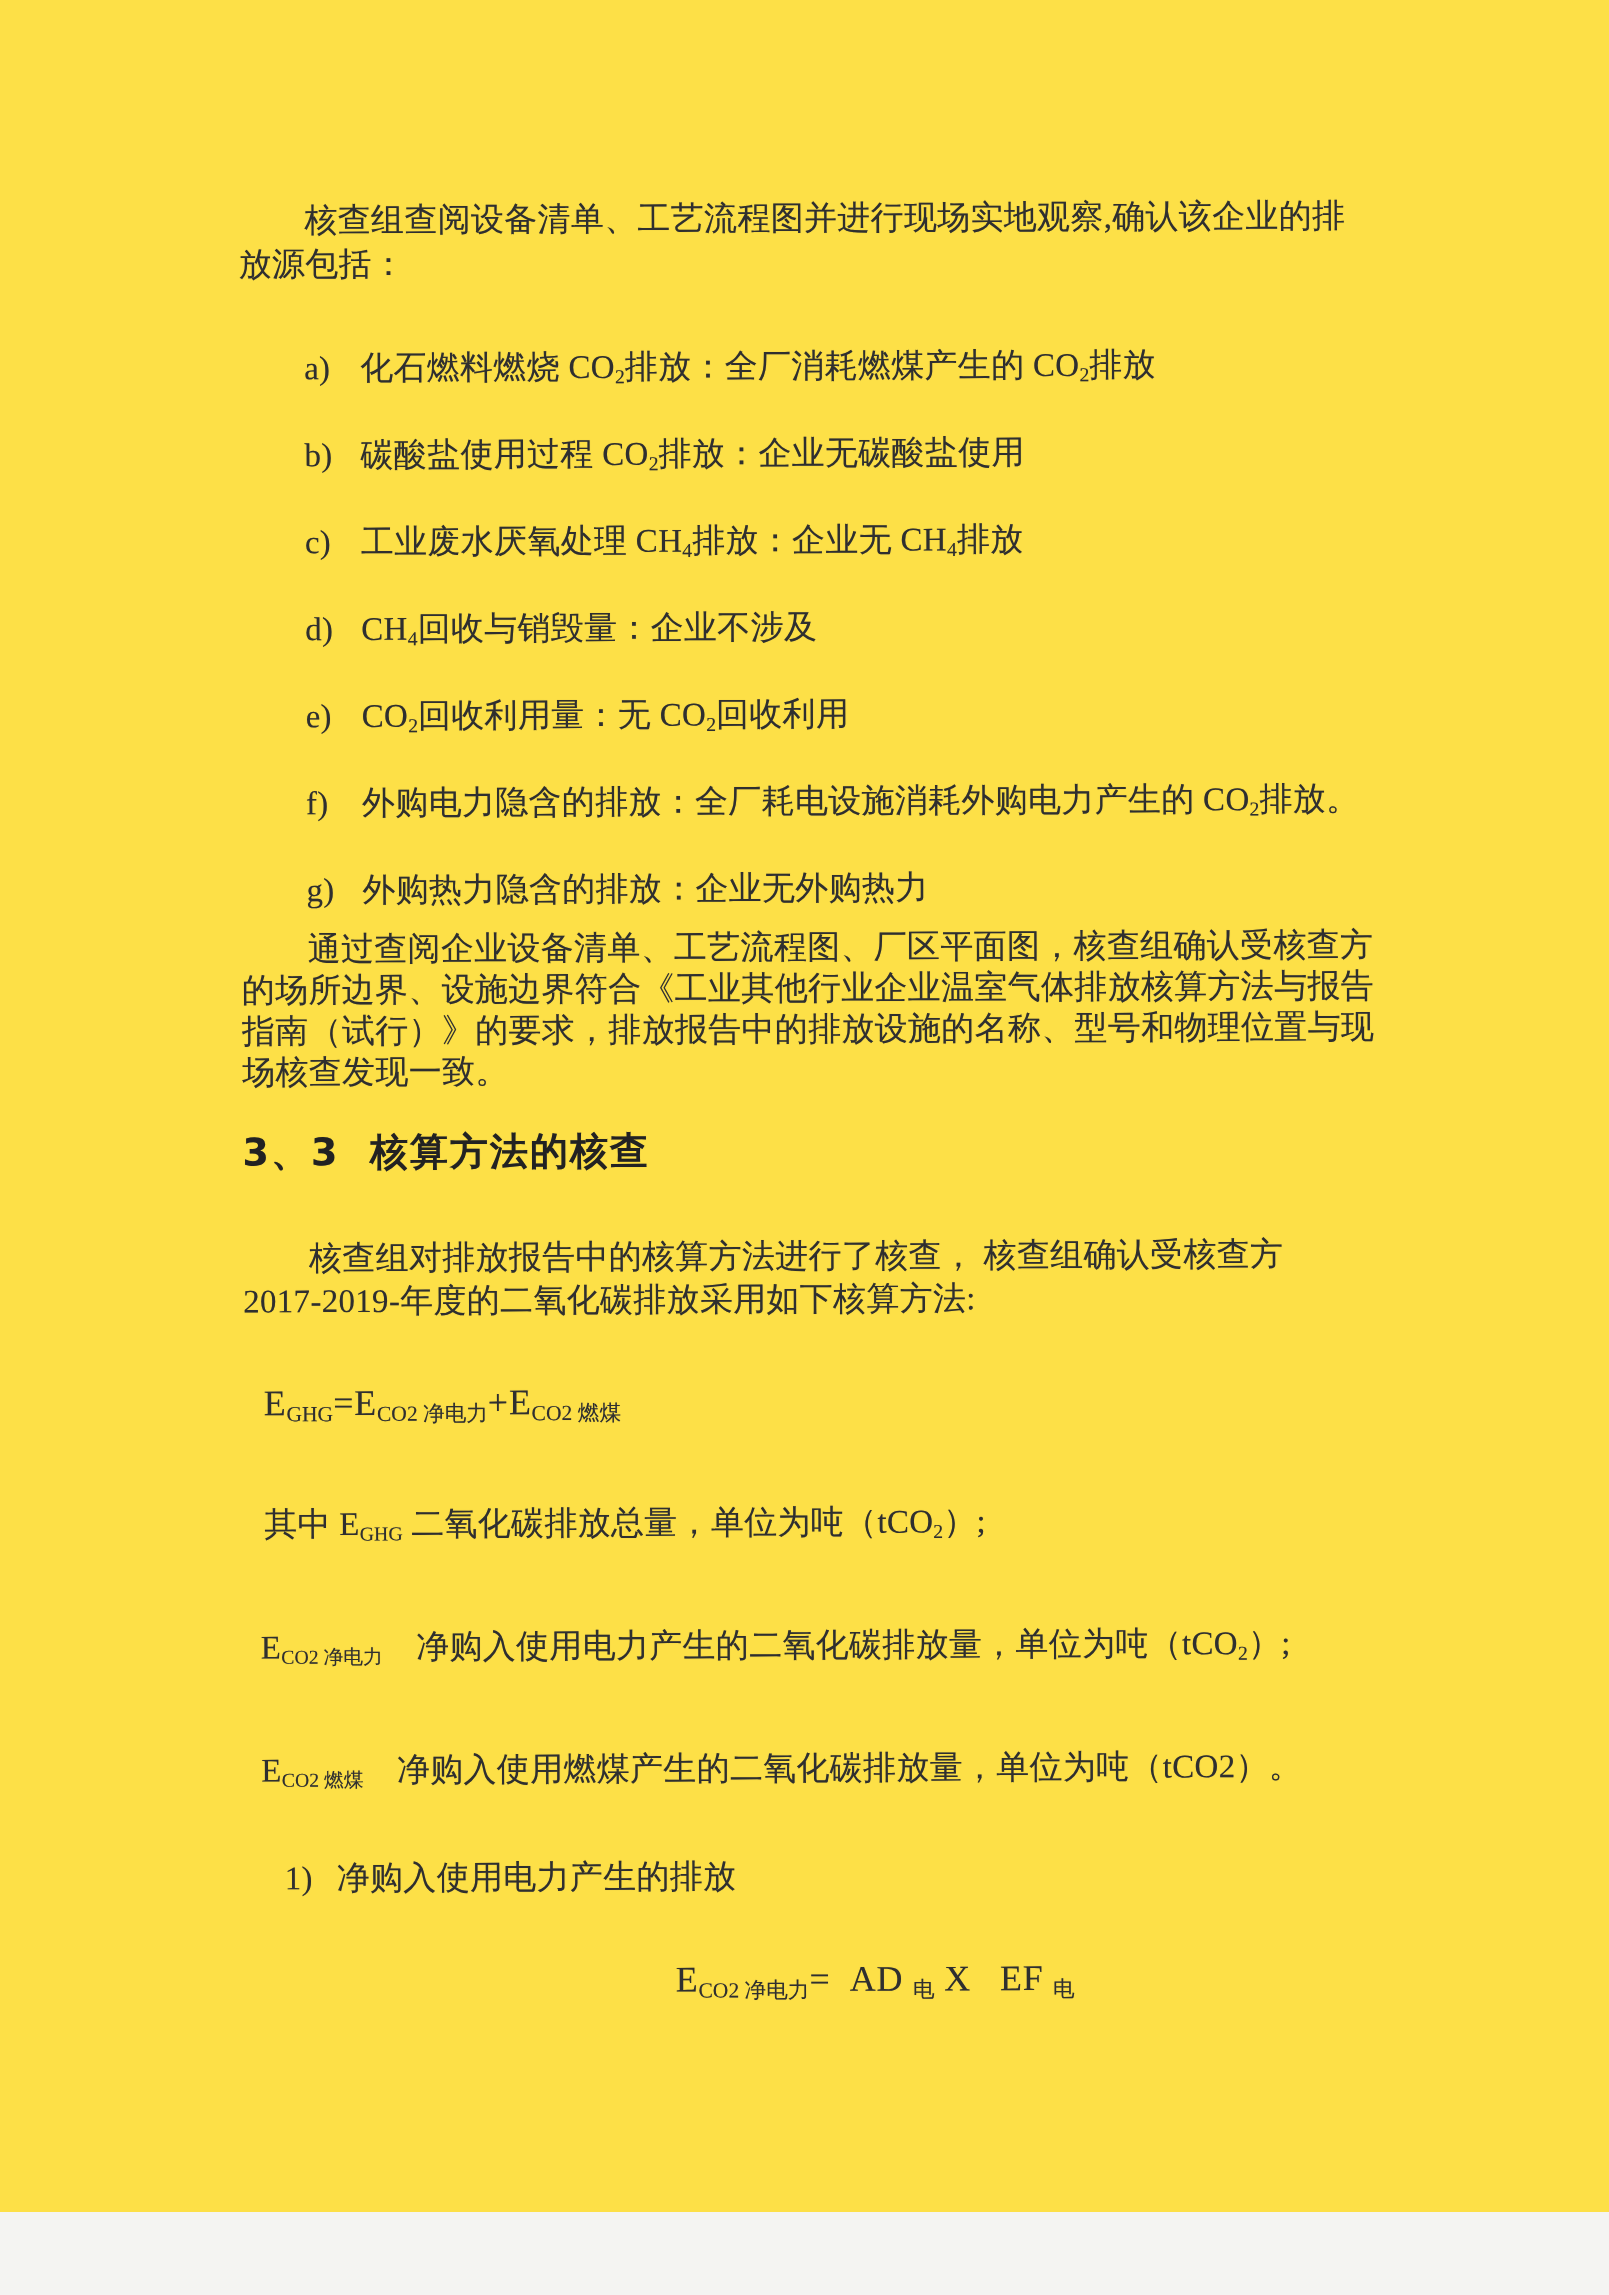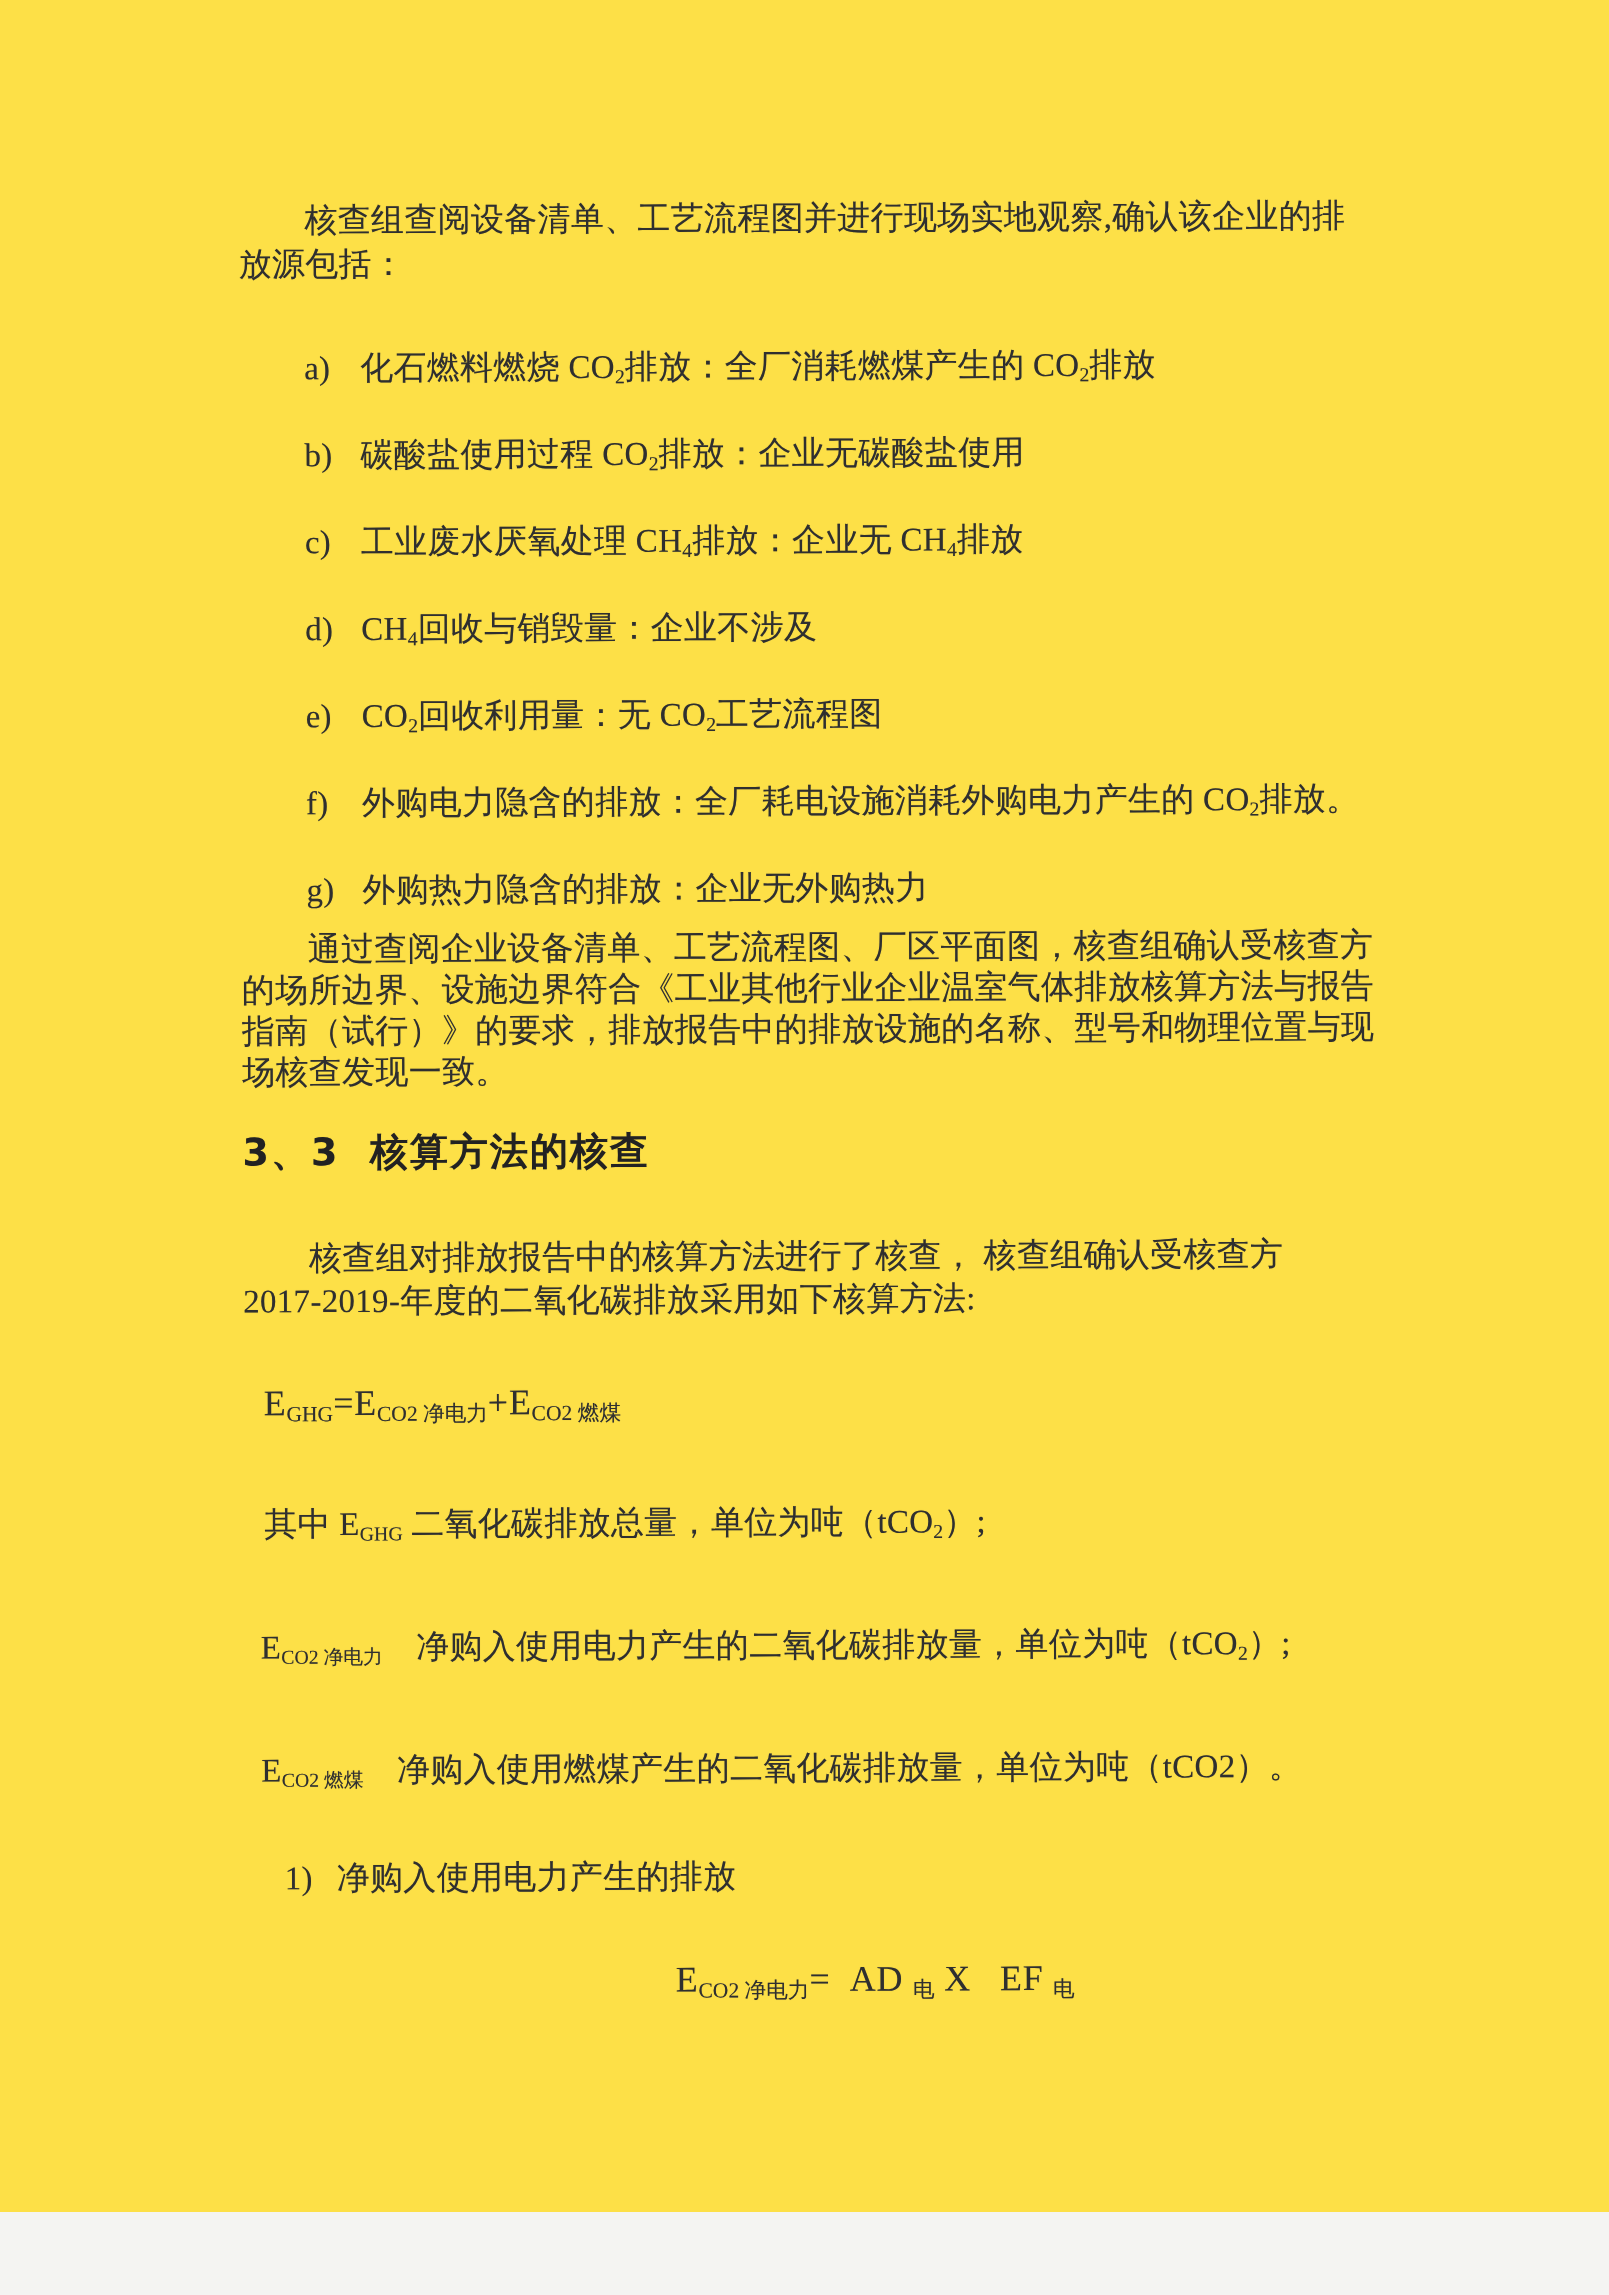--- a/index.html
+++ b/index.html
@@ -112,21 +112,21 @@
         <div class="src-item">
           <span class="li-label">b)</span><span class="li-text"><span>碳酸盐使用过程 CO</span><sub>2</sub><span>排放：企业无碳酸盐使用</span></span>
         </div>
         <div class="src-item">
           <span class="li-label">c)</span><span class="li-text"><span>工业废水厌氧处理 CH</span><sub>4</sub><span>排放：企业无 CH</span><sub>4</sub><span>排放</span></span>
         </div>
         <div class="src-item">
           <span class="li-label">d)</span><span class="li-text"><span>CH</span><sub>4</sub><span>回收与销毁量：企业不涉及</span></span>
         </div>
         <div class="src-item">
-          <span class="li-label">e)</span><span class="li-text"><span>CO</span><sub>2</sub><span>回收利用量：无 CO</span><sub>2</sub><span>工艺流程图</span></span>
+          <span class="li-label">e)</span><span class="li-text"><span>CO</span><sub>2</sub><span>回收利用量：无 CO</span><sub>2</sub><span>回收利用</span></span>
         </div>
         <div class="src-item">
           <span class="li-label">f)</span><span class="li-text"><span>外购电力隐含的排放：全厂耗电设施消耗外购电力产生的 CO</span><sub>2</sub><span>排放。</span></span>
         </div>
         <div class="src-item">
           <span class="li-label">g)</span><span class="li-text"><span>外购热力隐含的排放：企业无外购热力</span></span>
         </div>
       </div>
 
       <p class="body-text para boundary-para">通过查阅企业设备清单、工艺流程图、厂区平面图，核查组确认受核查方的场所边界、设施边界符合《工业其他行业企业温室气体排放核算方法与报告指南（试行）》的要求，排放报告中的排放设施的名称、型号和物理位置与现场核查发现一致。</p>

